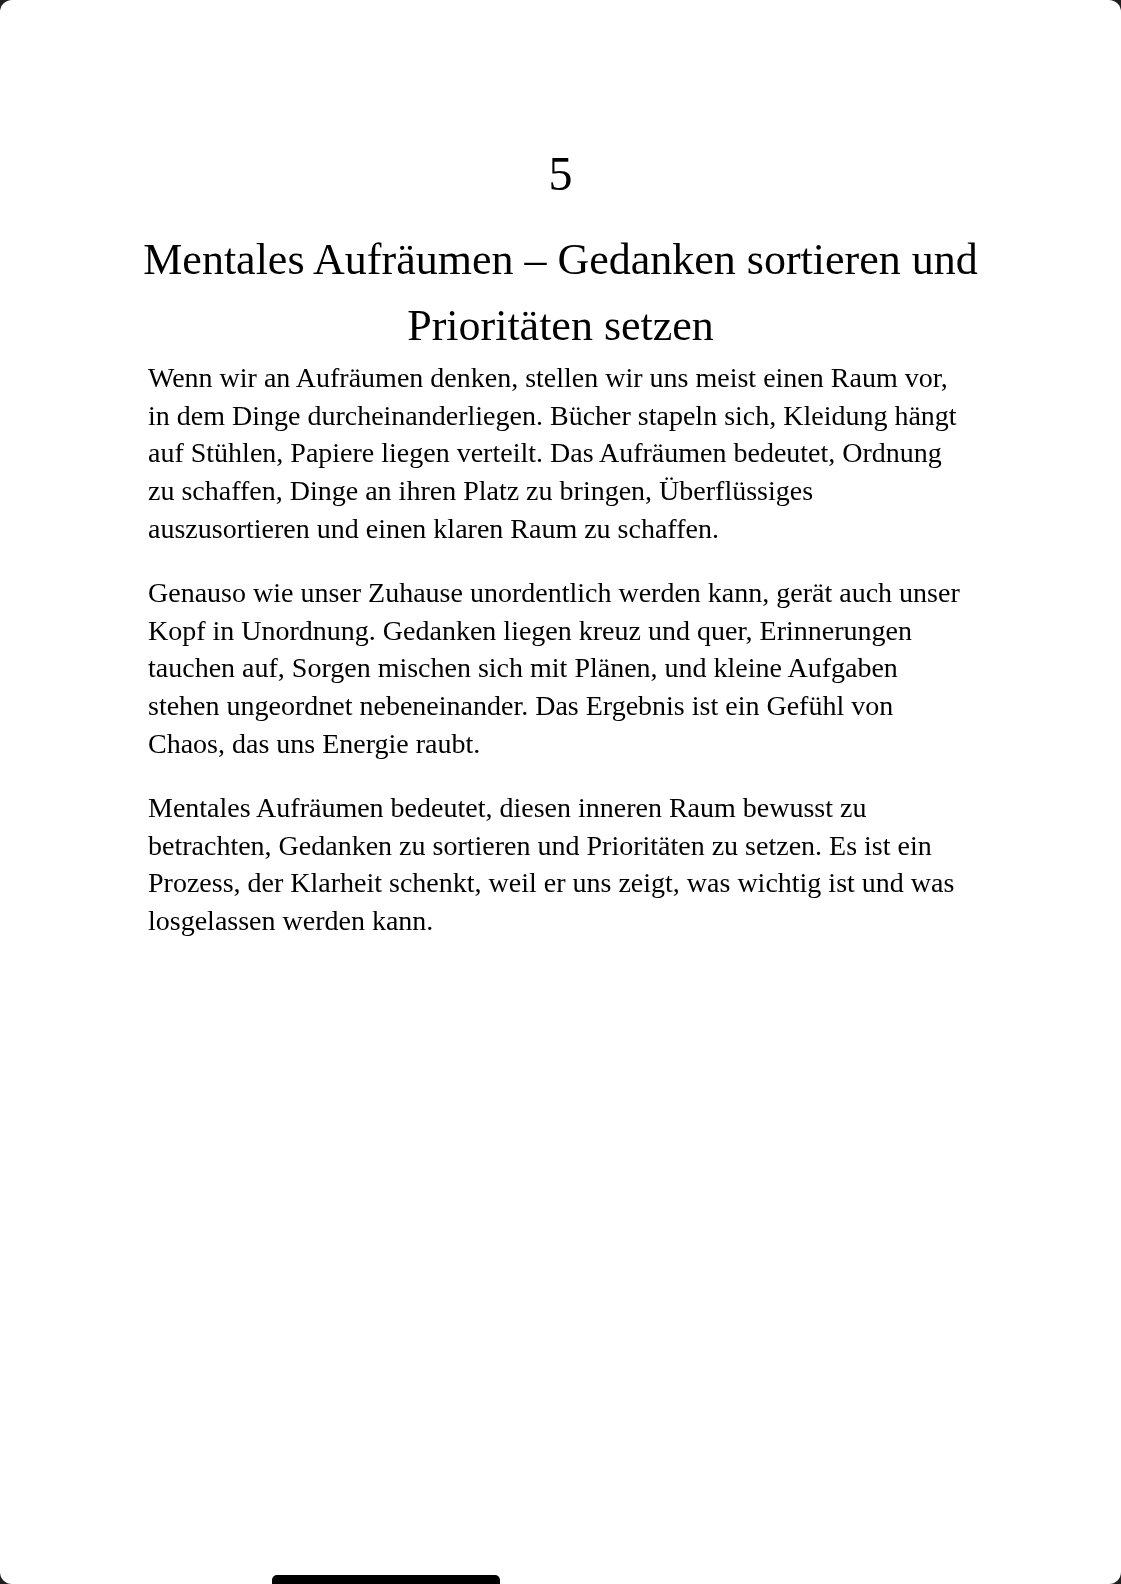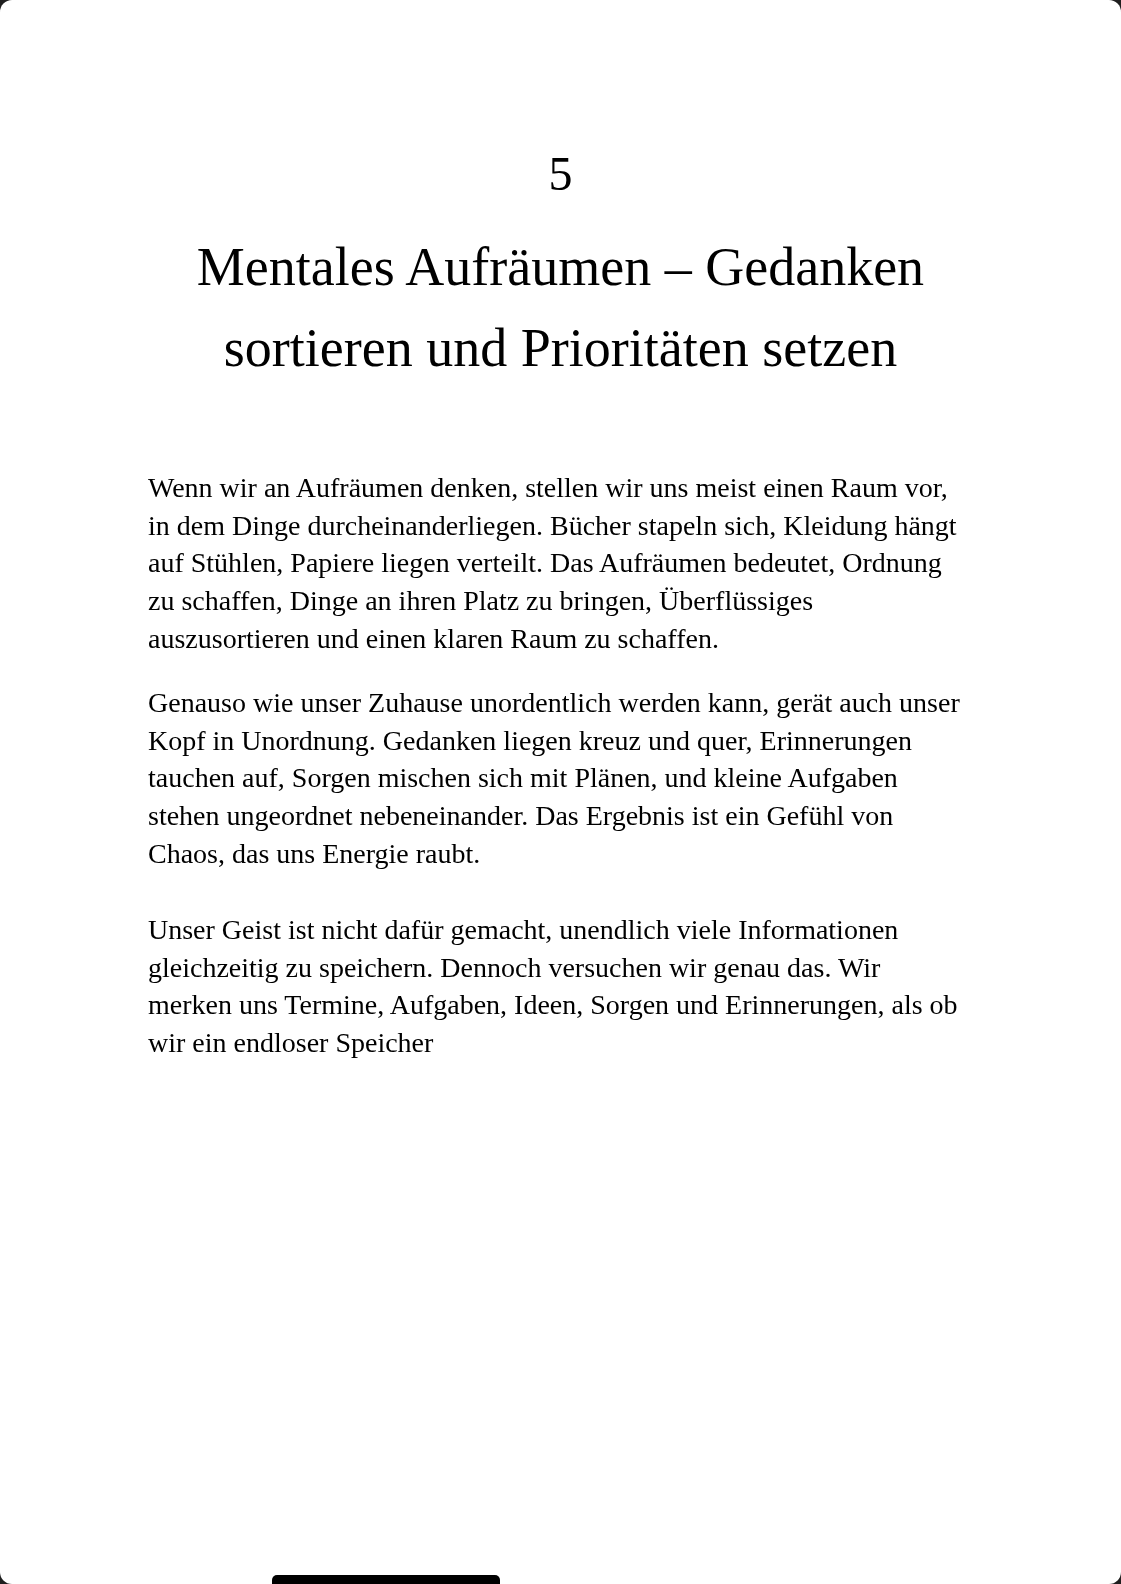--- a/index.html
+++ b/index.html
@@ -27,37 +27,36 @@
     padding-top: 148px;
   }
   .chapter-number {
     text-align: center;
     font-size: 48px;
     line-height: 1.1;
     margin: 0 auto;
   }
   .chapter-title {
     text-align: center;
-    font-size: 54px;
+    font-size: 44px;
     line-height: 1.5;
     width: 880px;
     margin: 26px auto 0 auto;
     font-weight: 400;
   }
   .body-block {
     width: 816px;
     margin-left: 148px;
     font-size: 28px;
     line-height: 1.35;
   }
   .body-block p {
     margin: 0 0 26px 0;
   }
   .first-body {
-    margin-top: 80px;
   }
   .section-heading {
     width: 816px;
     margin: 70px 0 0 148px;
     font-size: 38px;
     font-weight: 700;
     line-height: 1.2;
   }
   .section-body {
     margin-top: 38px;
@@ -79,24 +78,22 @@
   <div class="page">
     <div class="content">
 
       <div class="chapter-number">5</div>
 
       <h1 class="chapter-title">Mentales Aufräumen – Gedanken sortieren und Prioritäten setzen</h1>
 
       <div class="body-block first-body">
         <p>Wenn wir an Aufräumen denken, stellen wir uns meist einen Raum vor, in dem Dinge durcheinanderliegen. Bücher stapeln sich, Kleidung hängt auf Stühlen, Papiere liegen verteilt. Das Aufräumen bedeutet, Ordnung zu schaffen, Dinge an ihren Platz zu bringen, Überflüssiges auszusortieren und einen klaren Raum zu schaffen.</p>
         <p>Genauso wie unser Zuhause unordentlich werden kann, gerät auch unser Kopf in Unordnung. Gedanken liegen kreuz und quer, Erinnerungen tauchen auf, Sorgen mischen sich mit Plänen, und kleine Aufgaben stehen ungeordnet nebeneinander. Das Ergebnis ist ein Gefühl von Chaos, das uns Energie raubt.</p>
+        <p>Mentales Aufräumen bedeutet, diesen inneren Raum bewusst zu betrachten, Gedanken zu sortieren und Prioritäten zu setzen. Es ist ein Prozess, der Klarheit schenkt, weil er uns zeigt, was wichtig ist und was losgelassen werden kann.</p>
       </div>
 
 
-      <div class="body-block section-body">
-        <p>Unser Geist ist nicht dafür gemacht, unendlich viele Informationen gleichzeitig zu speichern. Dennoch versuchen wir genau das. Wir merken uns Termine, Aufgaben, Ideen, Sorgen und Erinnerungen, als ob wir ein endloser Speicher</p>
-      </div>
 
     </div>
 
     <div class="home-indicator"></div>
   </div>
 </div>
 
 </body></html>

